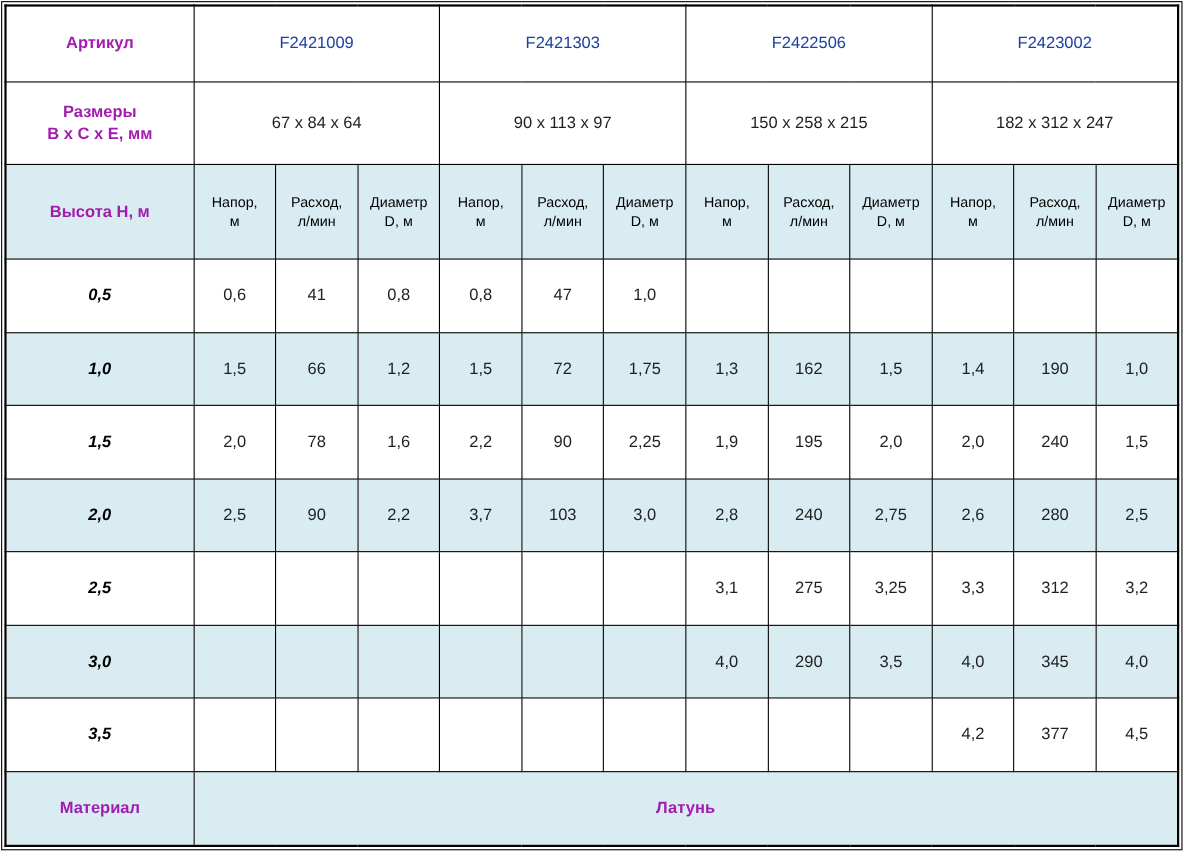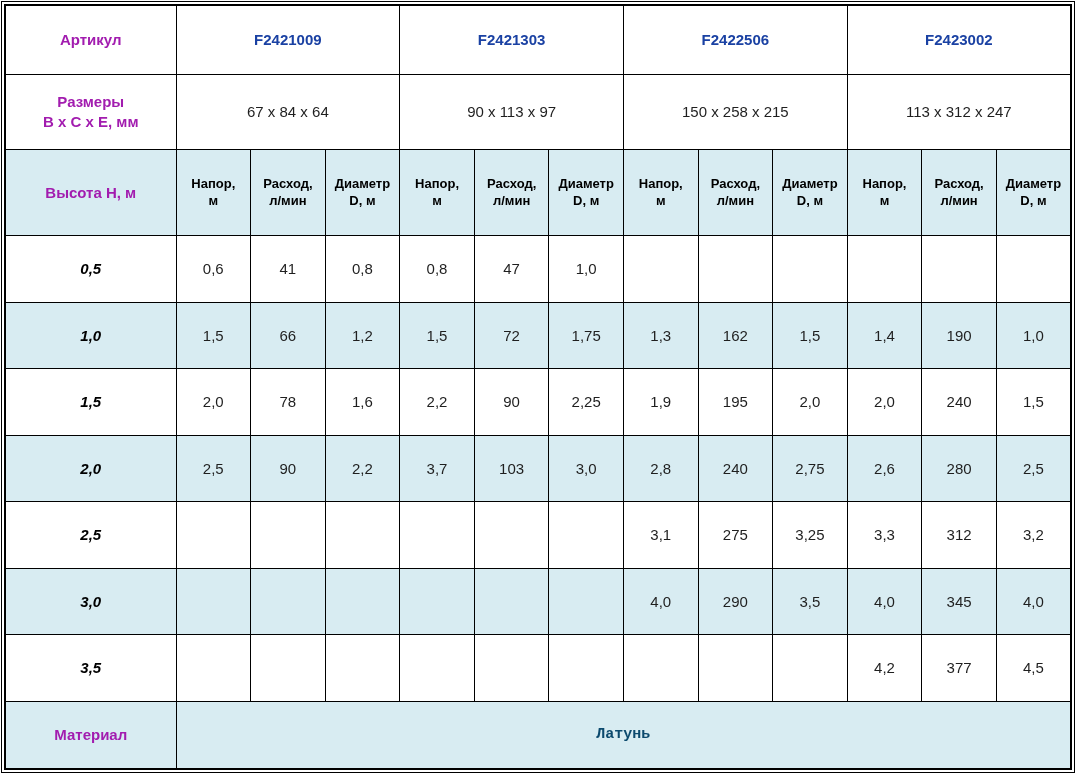--- a/index.html
+++ b/index.html
@@ -16,26 +16,26 @@
   }
   td{
     border:1px solid var(--border-c,#000);
     text-align:center;vertical-align:middle;
     color:var(--text-dark,#1f1f1f);
     font-size:15px;line-height:1.3;
     padding:2px 3px;overflow:hidden;
   }
   .lbl{font-weight:bold;color:#a21caf;}
   .lbl span{display:block;}
-  .article-val{font-weight:bold;color:var(--article-blue,#1a41a3);}
+  .article-val{font-weight:normal;color:var(--article-blue,#1a41a3);}
   .band-row td{background:var(--band-blue,#d8ecf2);}
-  .sub-cell{font-size:13px;font-weight:bold;color:#000;line-height:1.25;}
+  .sub-cell{font-size:13px;font-weight:normal;color:#000;line-height:1.25;}
   .sub-cell span{display:block;}
   .height-lbl{font-weight:bold;color:#000;font-style:italic;}
-  .bold-val{font-weight:bold;color:#0c4a6e;font-family:Liberation Mono, monospace;}
+  .bold-val{font-weight:bold;color:#a21caf;}
   
   .r-article{height:53px}
   .r-connection{height:56px}
   .r-dimensions{height:58px}
   .r-nozzles{height:58px}
   .r-subhead{height:66px}
   .data-row{height:51px}
   .r-material{height:52px}
   .r-mass{height:50px}
 </style>
@@ -71,21 +71,21 @@
 
 
   <tr class="r-dimensions">
     <td class="lbl">
       <span>Размеры</span>
       <span>В х С х Е, мм</span>
     </td>
     <td colspan="3">67 х 84 х 64</td>
     <td colspan="3">90 х 113 х 97</td>
     <td colspan="3">150 х 258 х 215</td>
-    <td colspan="3">113 х 312 х 247</td>
+    <td colspan="3">182 х 312 х 247</td>
   </tr>
 
 
   <tr class="r-subhead band-row" id="subhead-row">
     <td class="lbl">Высота Н, м</td>
   <td class="sub-cell">
             <span>Напор,</span>
             <span>м</span>
           </td>
           <td class="sub-cell">

